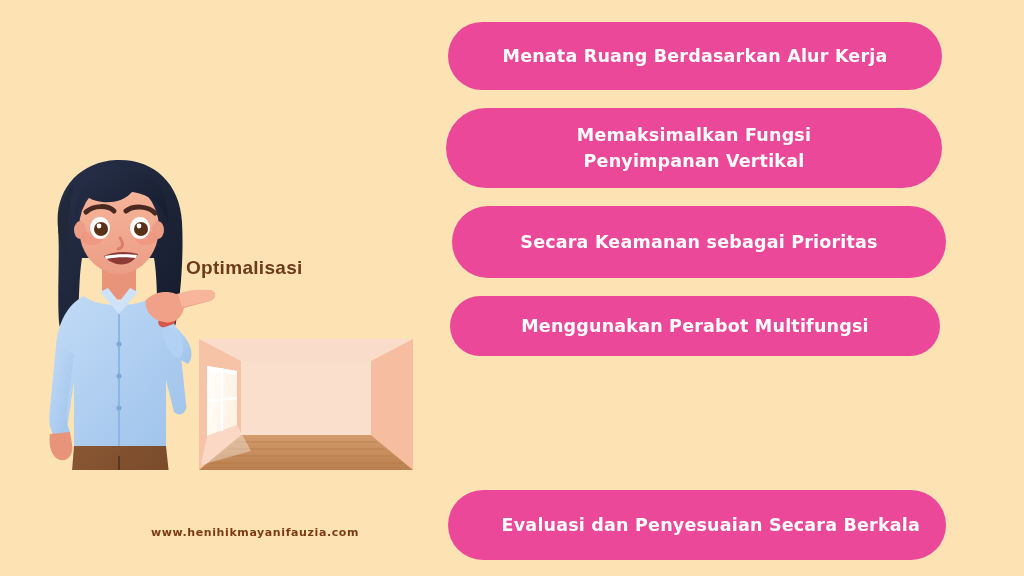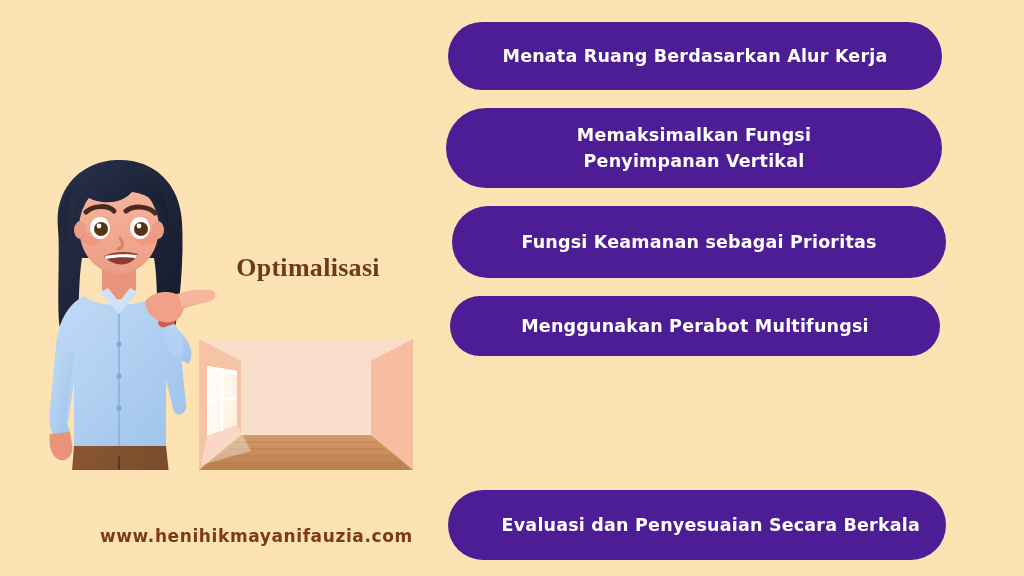--- a/index.html
+++ b/index.html
@@ -28,39 +28,39 @@
     top: 0;
     width: 440px;
     height: 576px;
   }
 
   #headline {
     position: absolute;
     left: 186px;
     top: 247px;
     width: 244px;
-    text-align: center;
+    text-align: left;
     color: #6d3a1b;
-    font-family: Liberation Serif, serif;
+    font-family: Liberation Sans, sans-serif;
     font-weight: bold;
-    font-size: 26px;
+    font-size: 19px;
     line-height: 41px;
     letter-spacing: 0.3px;
   }
 
   #site-url {
     position: absolute;
     left: 100px;
     top: 526px;
     width: 310px;
     text-align: center;
     color: #7d3a16;
     font-family: "DejaVu Sans", sans-serif;
     font-weight: bold;
-    font-size: 17px;
+    font-size: 11px;
     letter-spacing: 0.6px;
     white-space: nowrap;
   }
 
   
   #character {
     position: absolute;
     left: 24px;
     top: 150px;
     width: 200px;
@@ -81,21 +81,21 @@
   
   #pill-list {
     position: absolute;
     left: 440px;
     top: 0;
     width: 584px;
     height: 576px;
   }
   .pill {
     position: absolute;
-    background: #4c1d95;
+    background: #ec4899;
     border-radius: 70px;
     display: flex;
     align-items: center;
     justify-content: center;
     box-sizing: border-box;
     padding: 0 26px;
   }
   .pill-label {
     color: #ffffff;
     font-family: "DejaVu Sans", sans-serif;
@@ -252,21 +252,21 @@
 
   <div id="pill-list">
     <div class="pill" id="pill-0">
       <span class="pill-label">Menata Ruang Berdasarkan Alur Kerja</span>
     </div>
     <div class="pill" id="pill-1">
       <span class="pill-label">Memaksimalkan Fungsi
 Penyimpanan Vertikal</span>
     </div>
     <div class="pill" id="pill-2">
-      <span class="pill-label">Fungsi Keamanan sebagai Prioritas</span>
+      <span class="pill-label">Secara Keamanan sebagai Prioritas</span>
     </div>
     <div class="pill" id="pill-3">
       <span class="pill-label">Menggunakan Perabot Multifungsi</span>
     </div>
     <div class="pill" id="pill-5">
       <span class="pill-label">Evaluasi dan Penyesuaian Secara Berkala</span>
     </div>
   </div>
 
 </div>

